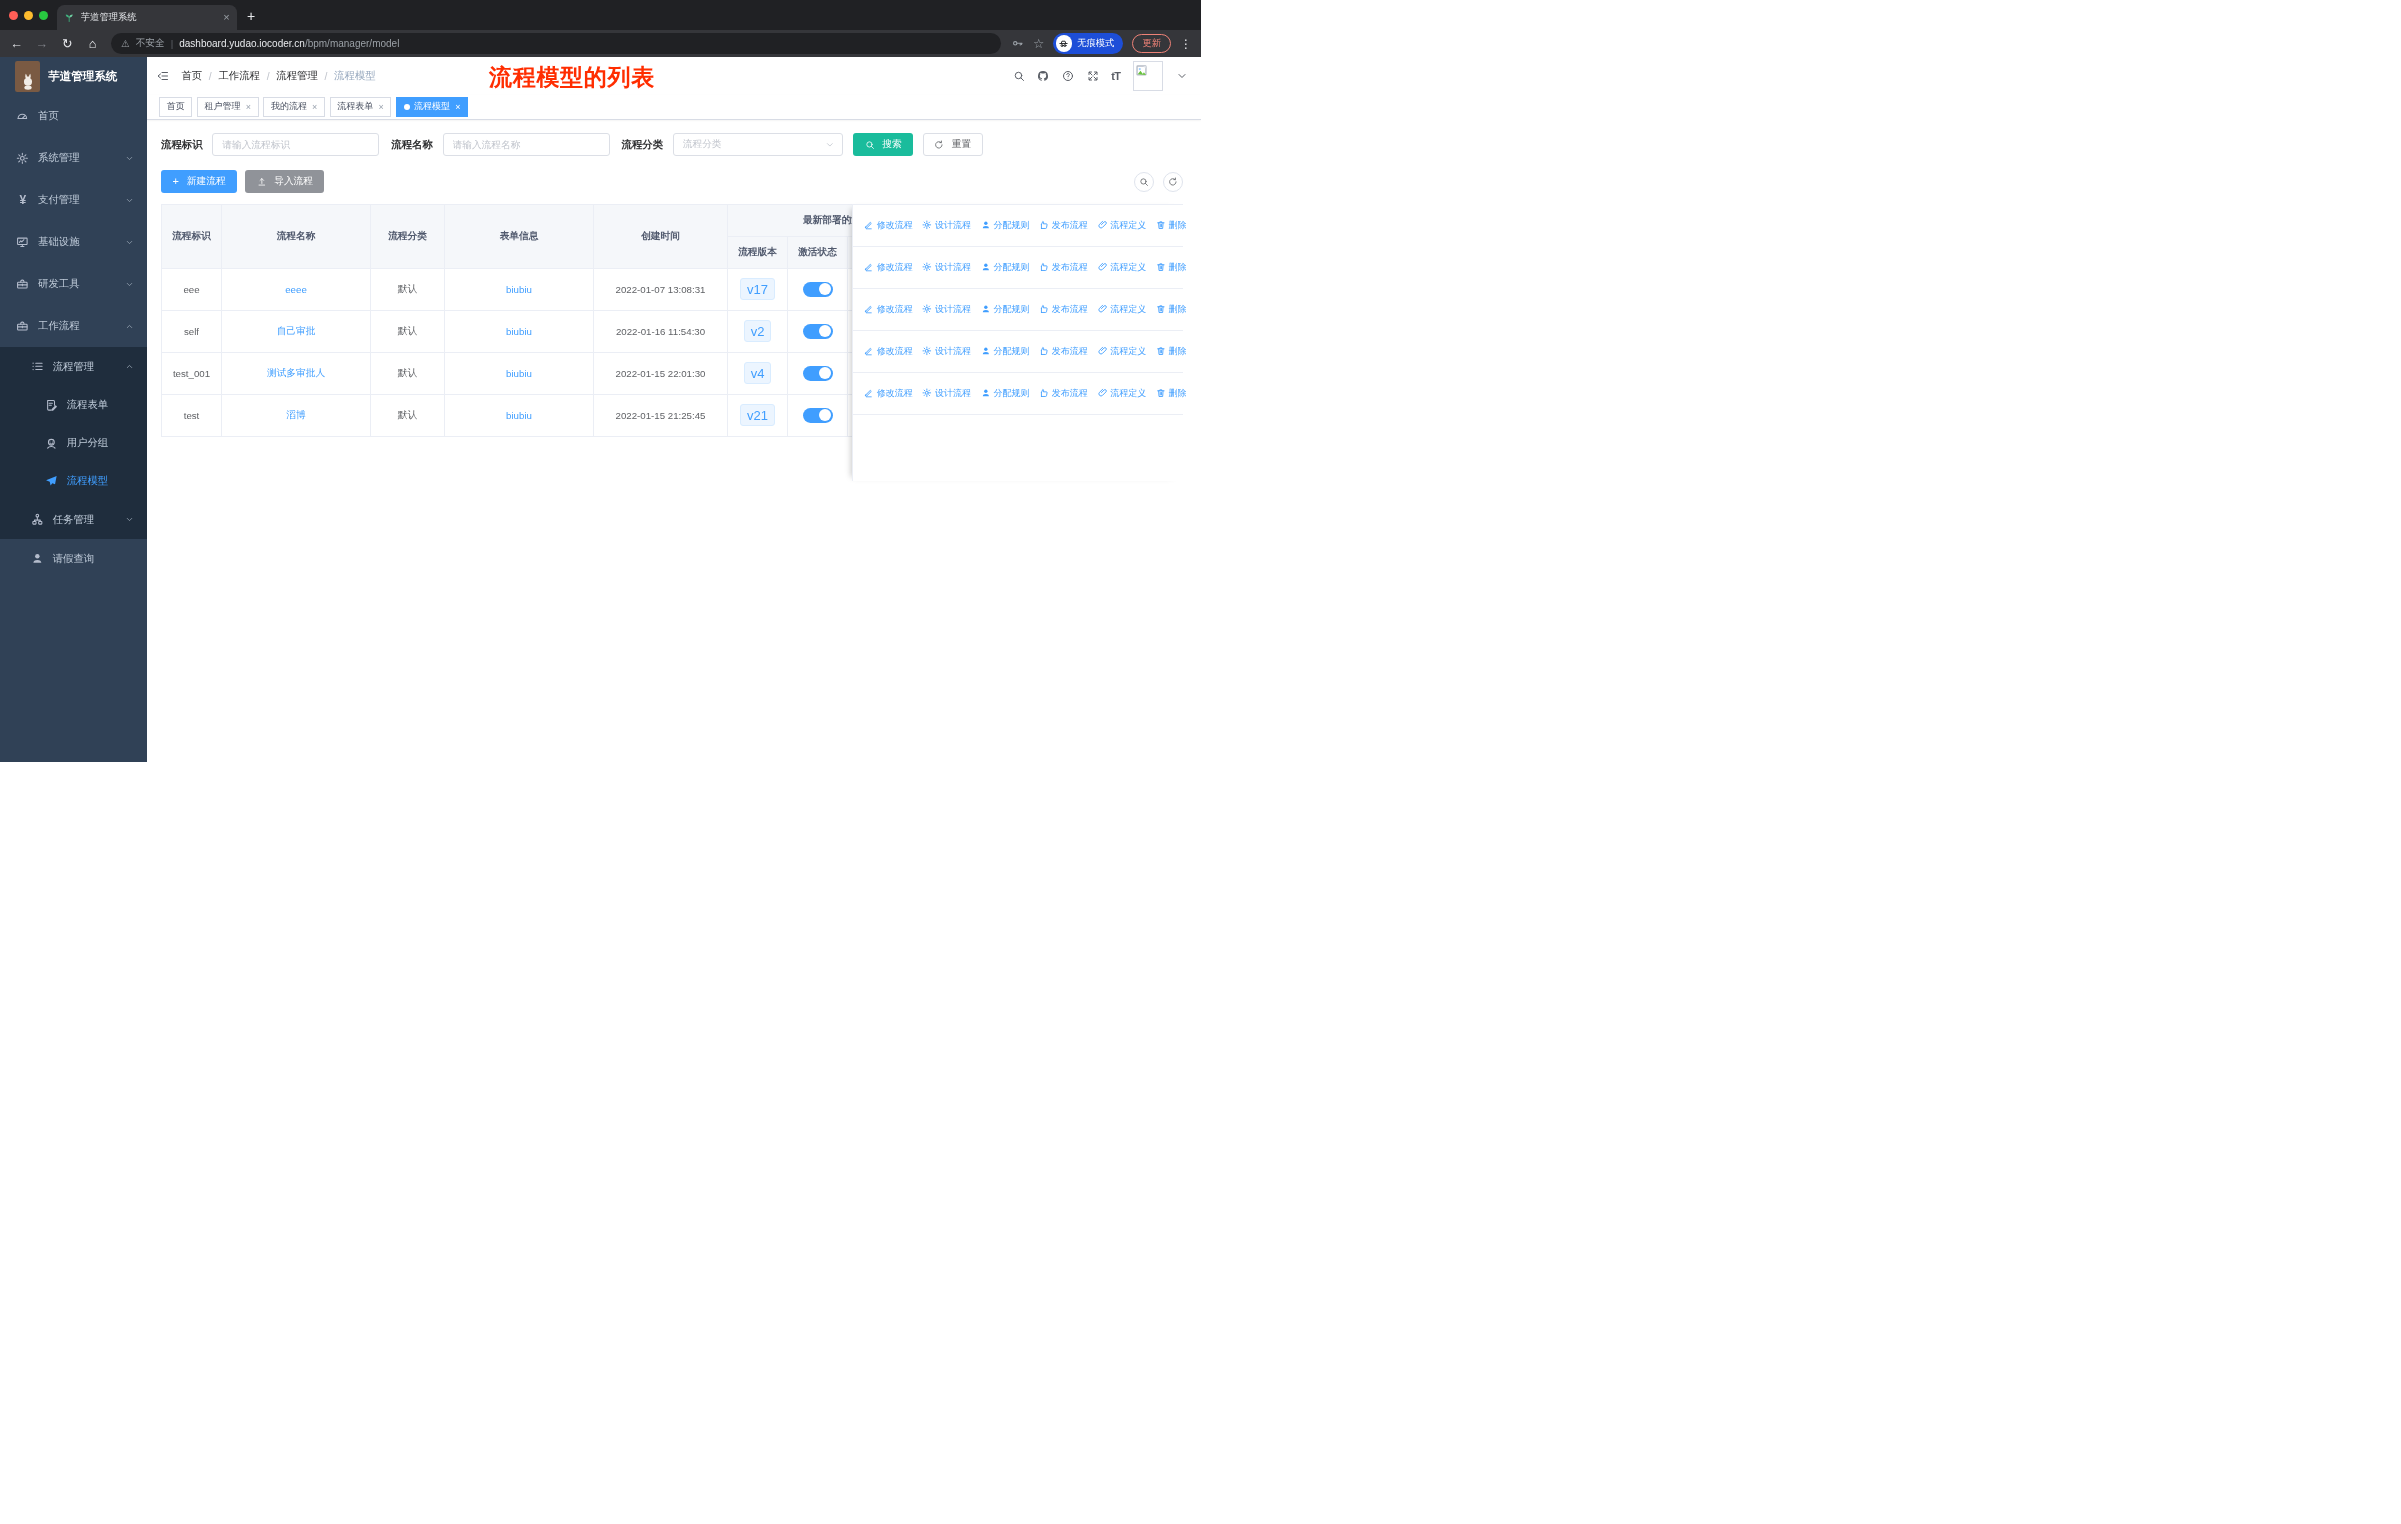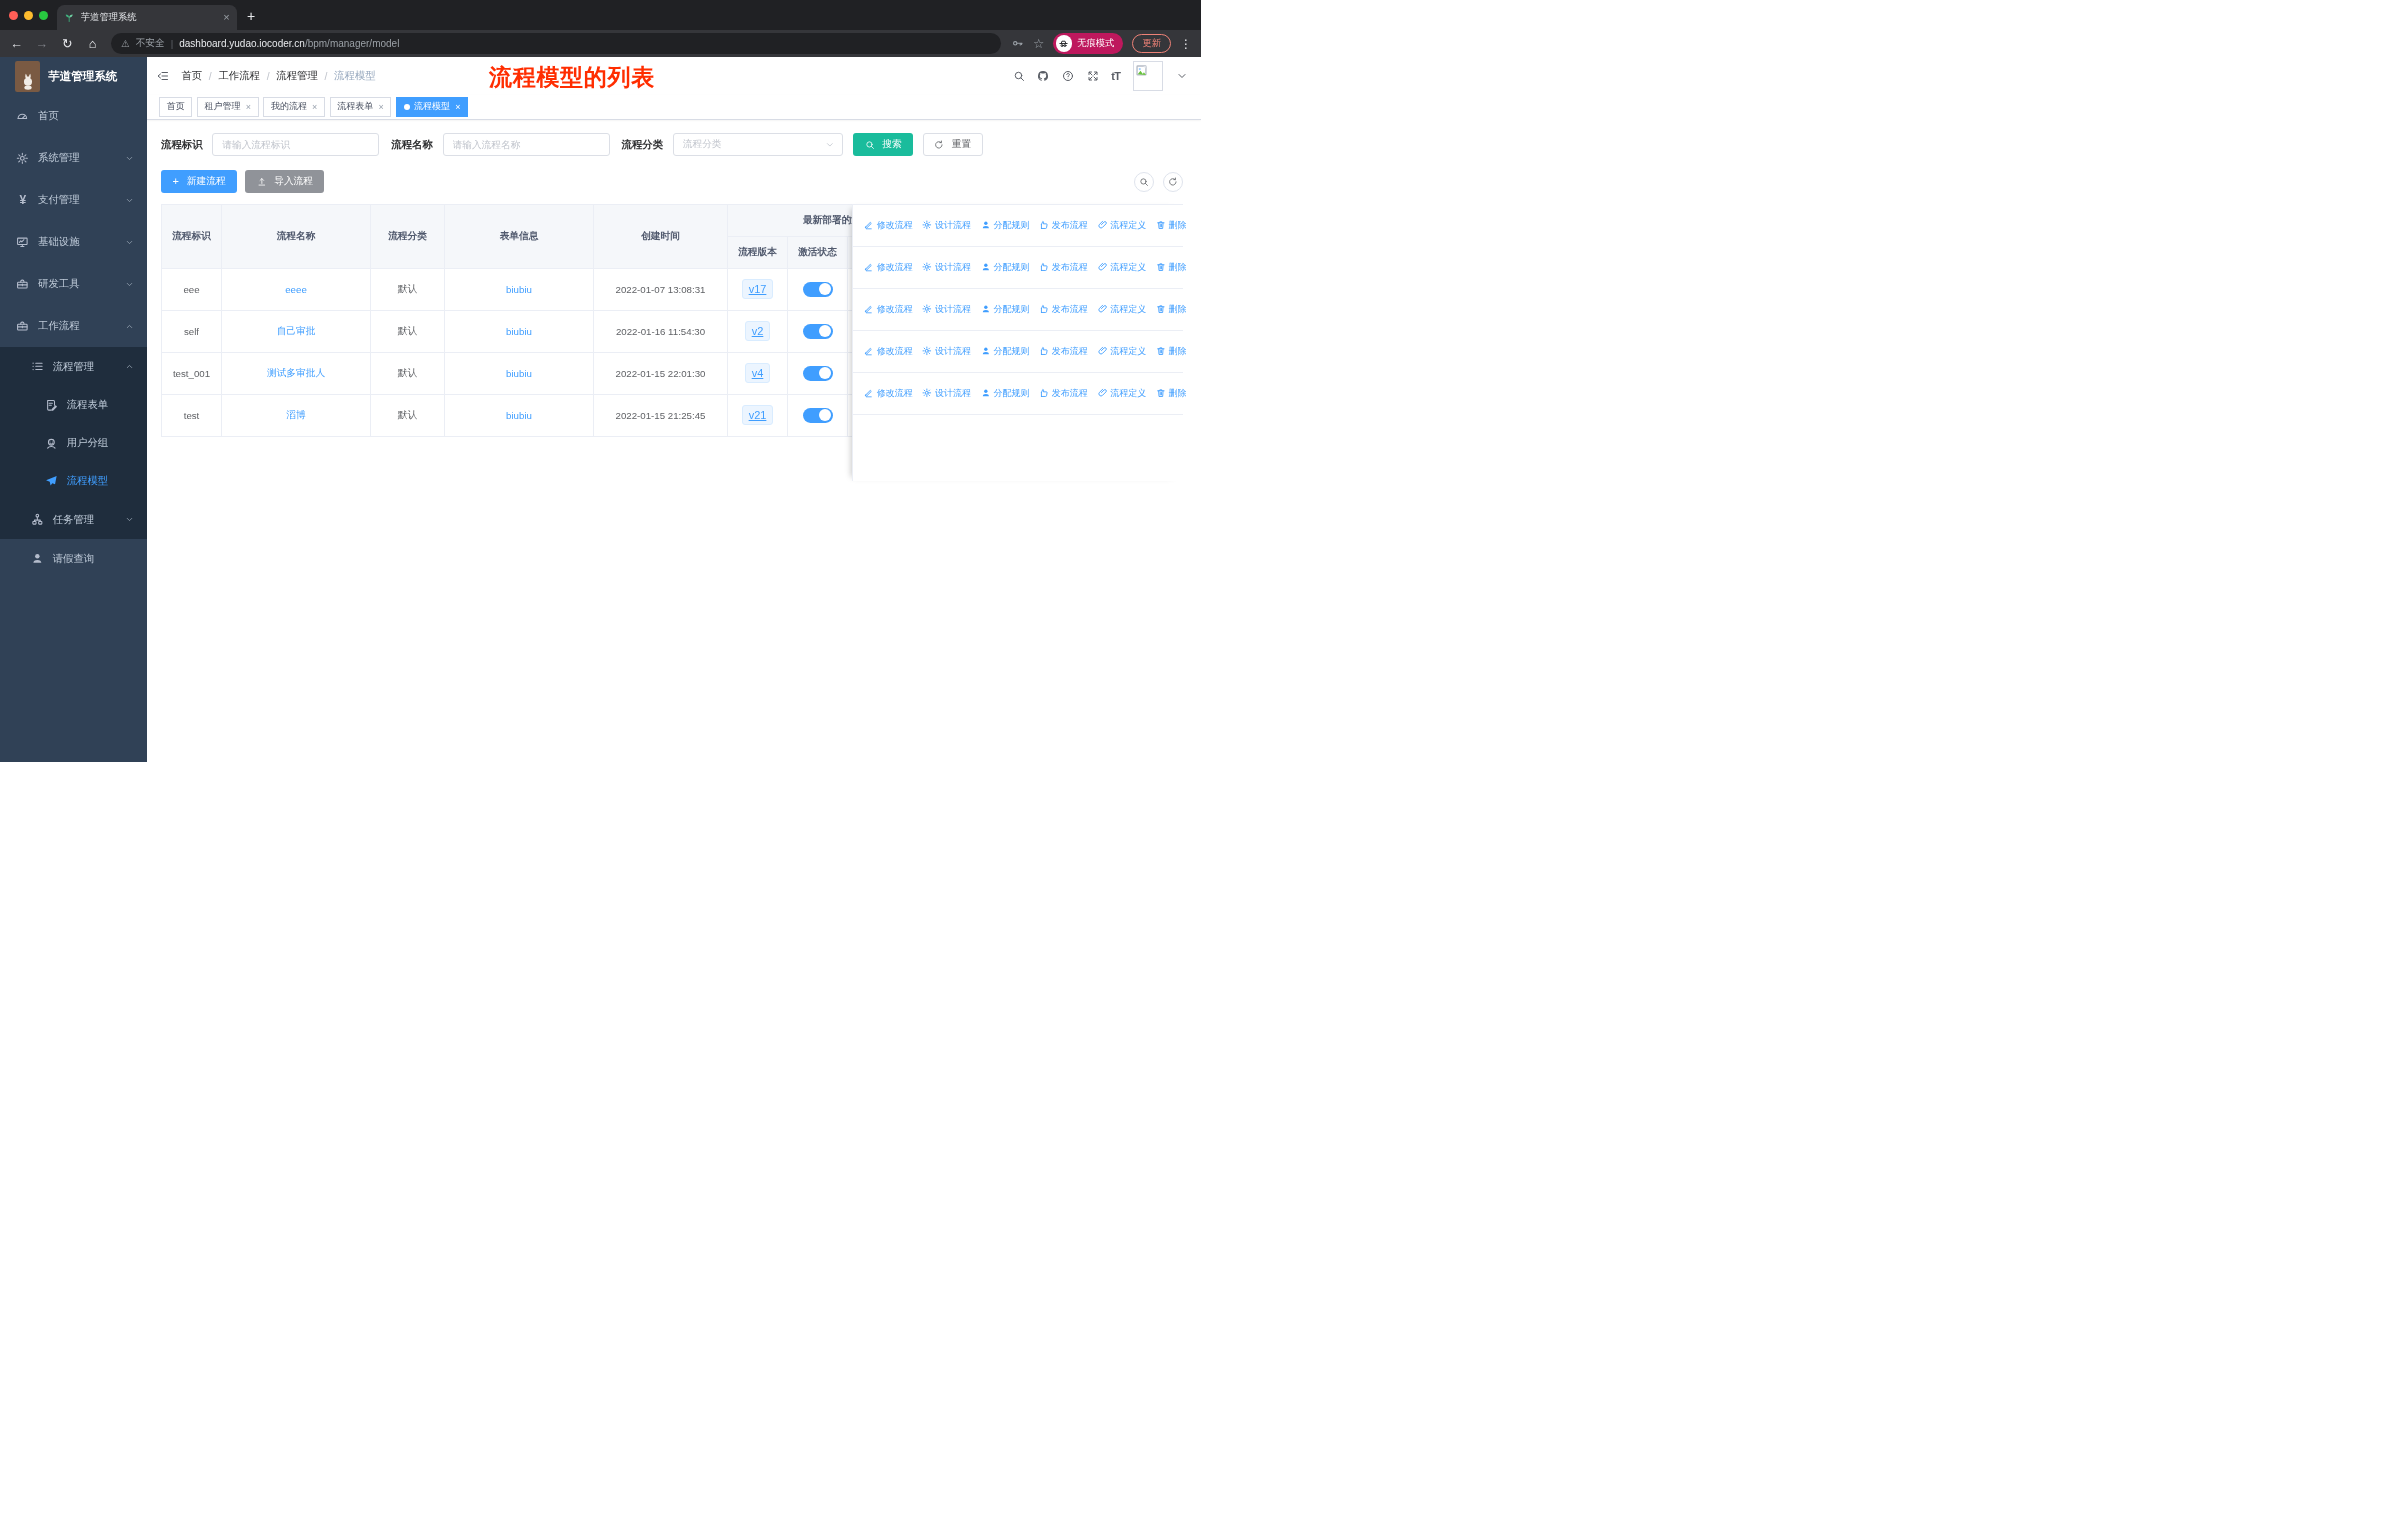--- a/index.html
+++ b/index.html
@@ -22,21 +22,21 @@
   .nav-ic { color:#e8eaed; font-size:12.7px; width:15px; text-align:center; cursor:pointer; }
   .nav-ic.dim { color:#80838a; }
   .omnibox { flex:1; height:21px; background:#202124; border-radius:10.4px; display:flex; align-items:center; padding:0 10.4px; gap:6px; font-size:9.7px; }
   .omni-warn { color:#9aa0a6; font-size:9.7px; }
   .omni-sec { color:#9aa0a6; }
   .omni-div { color:#5f6368; }
   .omni-domain { color:#e8eaed; font-size:10px; }
   .omni-path { color:#9aa0a6; font-size:10px; }
   .tb-right { display:flex; align-items:center; gap:9px; }
   .key-ic,.star-ic { color:#9aa0a6; }
-  .incog-chip { height:21px; background:#be185d; border-radius:10.4px; display:flex; align-items:center; gap:5.2px; padding:0 9px 0 2.2px; cursor:default; }
+  .incog-chip { height:21px; background:#1d4ed8; border-radius:10.4px; display:flex; align-items:center; gap:5.2px; padding:0 9px 0 2.2px; cursor:default; }
   .incog-circle { width:16.4px; height:16.4px; border-radius:50%; background:#fff; color:#202124; display:flex; align-items:center; justify-content:center; }
   .incog-label { color:#fff; font-size:9.3px; }
   .update-btn { height:19.4px; border:0.7px solid #ee8277; color:#ee8277; border-radius:9.7px; padding:0 9px; font-size:9.3px; display:flex; align-items:center; cursor:pointer; }
   .dots-ic { color:#e8eaed; font-size:12px; cursor:pointer; }
 
   
   .app { display:flex; height:706px; }
   .sidebar { width:147px; background:#304156; flex:none; color:#bfcbd9; }
   .logo { height:38px; display:flex; align-items:center; padding-left:15px; gap:8.2px; }
   .avatar-img { width:25px; height:31px; border-radius:2.2px; background:#7a5a43; display:flex; align-items:flex-end; justify-content:center; overflow:hidden; flex:none; }
@@ -104,21 +104,21 @@
   .th { border-right:0.7px solid #ebeef5; border-bottom:0.7px solid #ebeef5; display:flex; align-items:center; justify-content:center; text-align:center; }
   .th.span2 { height:64px; }
   .ghead { display:flex; flex-direction:column; width:238px; }
   .gtitle { height:32px; border-right:0.7px solid #ebeef5; border-bottom:0.7px solid #ebeef5; display:flex; align-items:center; justify-content:center; white-space:nowrap; overflow:visible; }
   .gsub { display:flex; height:32px; }
   .gsub .th { height:32px; }
   .tr { display:flex; height:42px; background:#fff; }
   .td { border-right:0.7px solid #ebeef5; border-bottom:0.7px solid #ebeef5; display:flex; align-items:center; justify-content:center; text-align:center; padding:0 4.5px; overflow:hidden; }
   .c-key{width:60px;} .c-name{width:149px;} .c-cat{width:74px;} .c-form{width:149px;} .c-time{width:134px;} .c-ver{width:60px;} .c-act{width:60px;} .c-dep{width:118px;}
   .lnk { color:#409eff; text-decoration:none; cursor:pointer; white-space:nowrap; }
-  .badge { display:inline-block; padding:3.7px 6px; background:#ecf5ff; border:0.7px solid #d9ecff; border-radius:3px; color:#409eff; font-size:11px; line-height:1;text-decoration:underline; }
+  .badge { display:inline-block; padding:3.7px 6px; background:#ecf5ff; border:0.7px solid #d9ecff; border-radius:3px; color:#409eff; font-size:13px; line-height:1; }
   .switch { width:30px; height:15px; border-radius:7.4px; background:#409eff; position:relative; display:inline-block; cursor:pointer; flex:none; }
   .switch .knob { position:absolute; right:1.5px; top:1.5px; width:12px; height:12px; border-radius:50%; background:#fff; }
 
   .fixed-op { position:absolute; top:0; left:691px; width:331px; height:277px; background:#fff; border-top:0.7px solid #ebeef5; border-left:0.7px solid #ebeef5; box-shadow:-5.2px 0 6px -4.5px rgba(0,0,0,.22); }
   .op-head { height:64px; background:#f5f7fa; border-bottom:0.7px solid #ebeef5; display:flex; align-items:center; justify-content:center; font-weight:700; color:#515a6e; }
   .op-row { height:42px; border-bottom:0.7px solid #ebeef5; display:flex; align-items:center; padding-left:11px; gap:9.7px; }
   .op { color:#409eff; display:inline-flex; align-items:center; gap:3px; font-size:9px; text-decoration:none; cursor:pointer; white-space:nowrap; }
   .op svg { width:9.7px; height:9.7px; stroke-width:2.2; }
 
   

